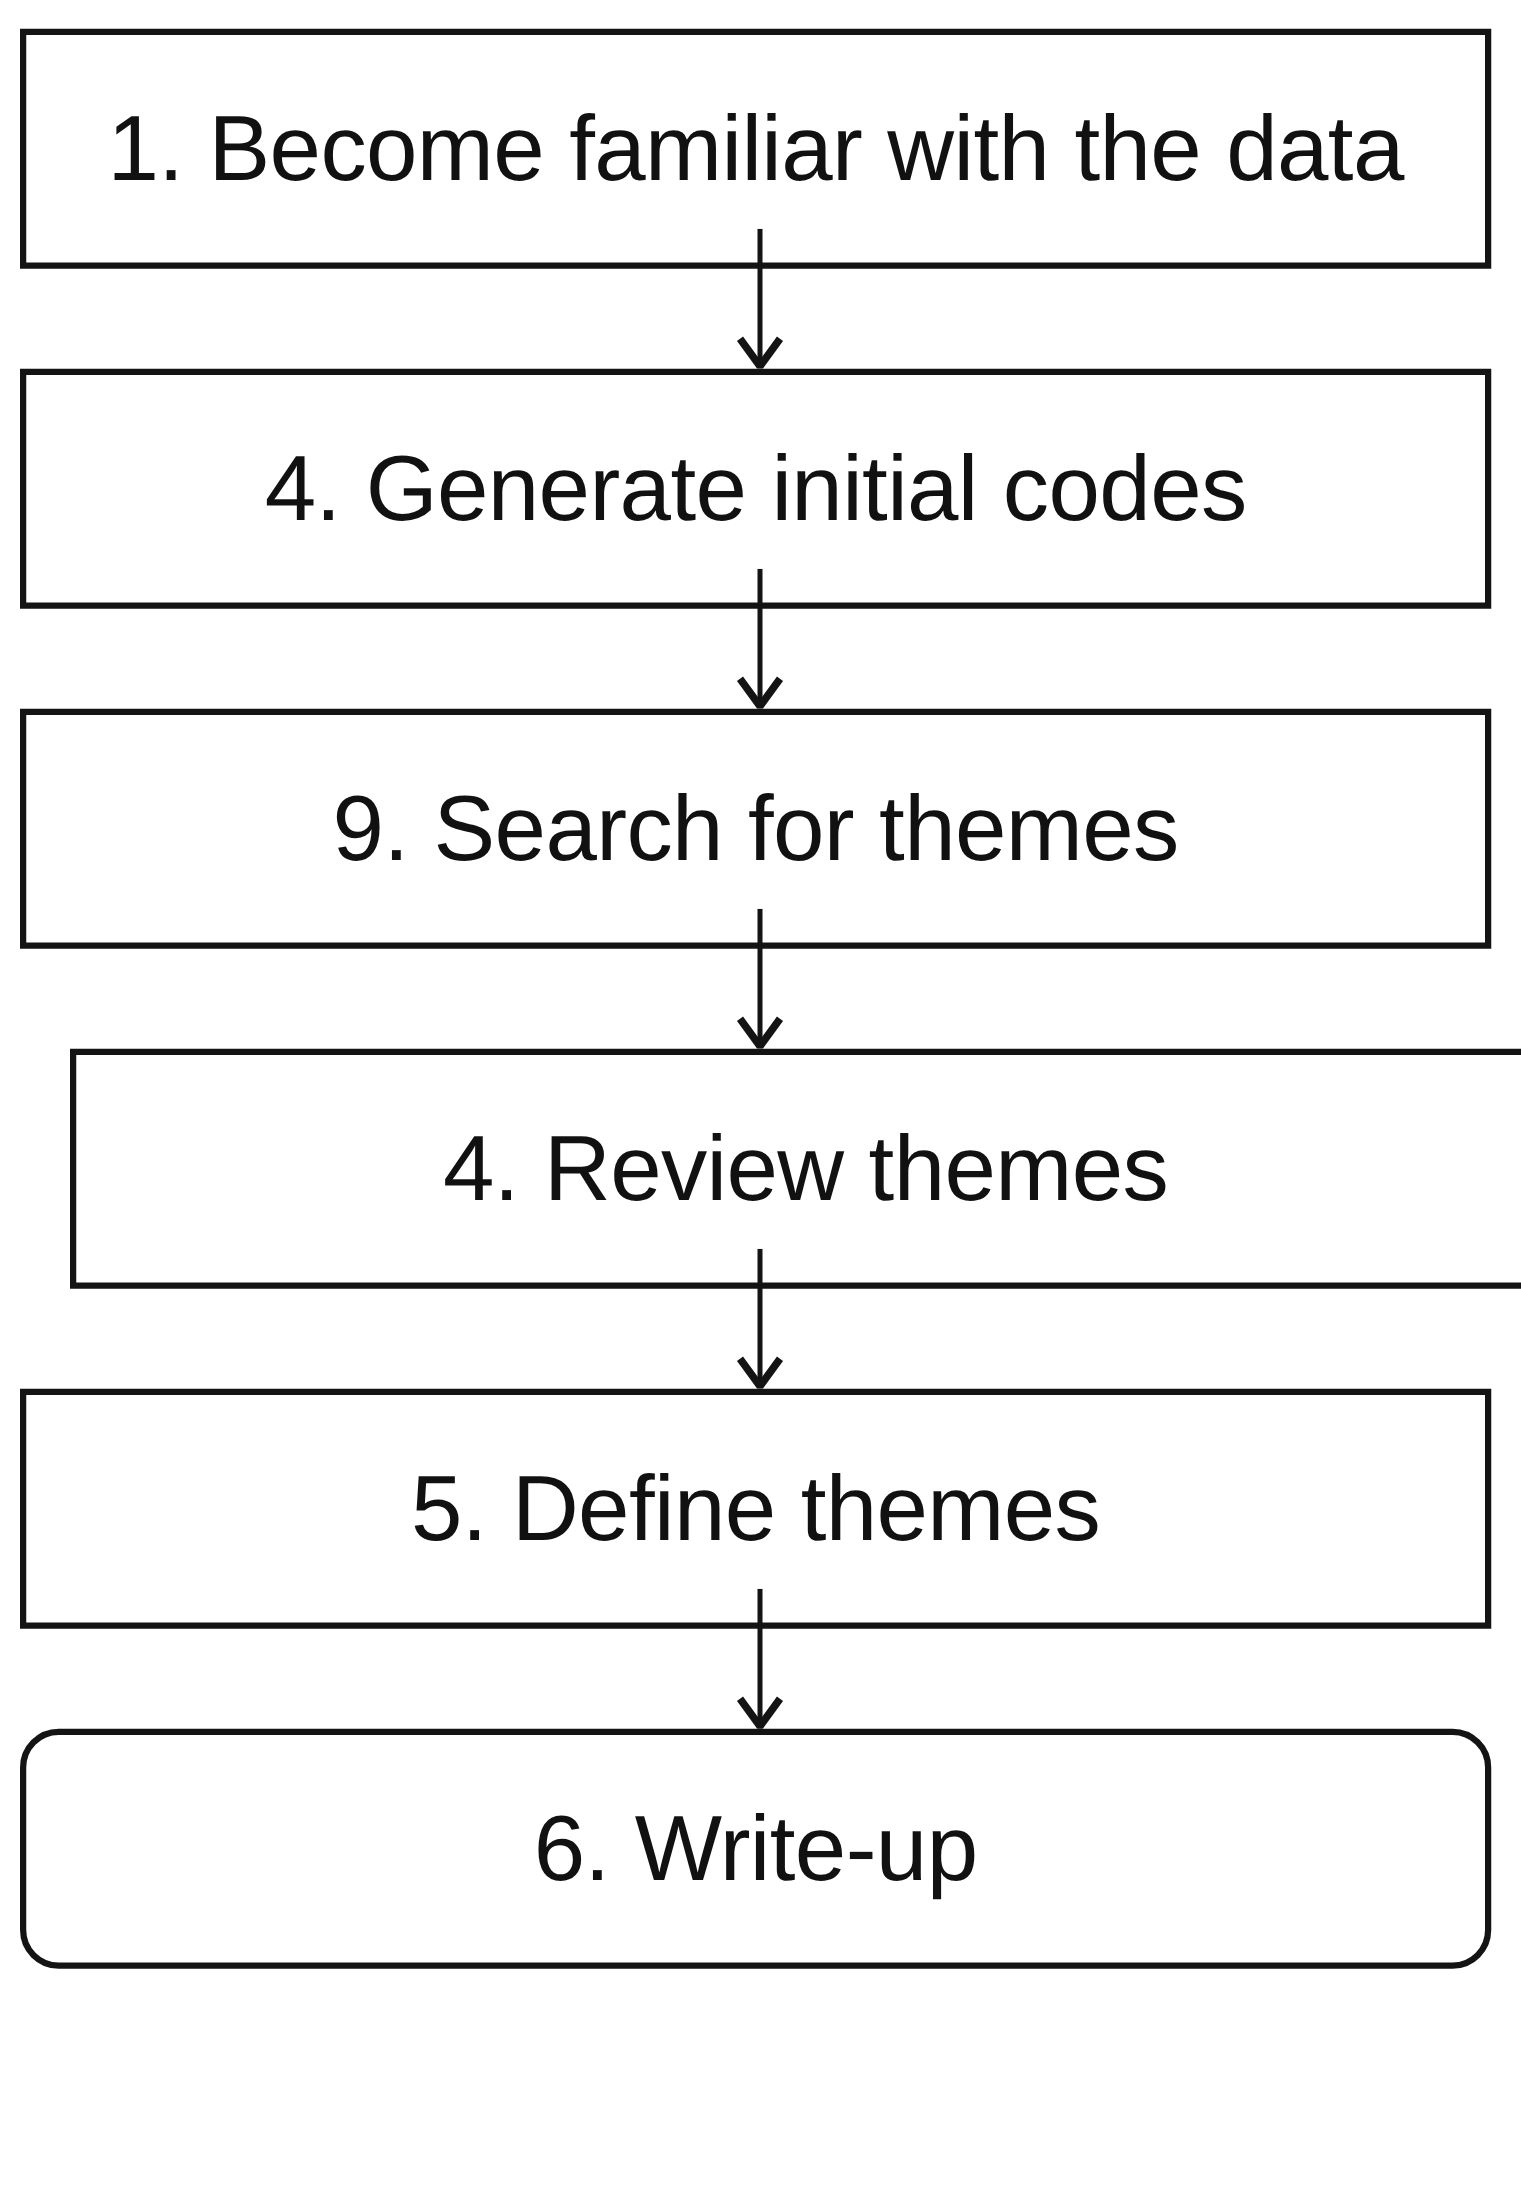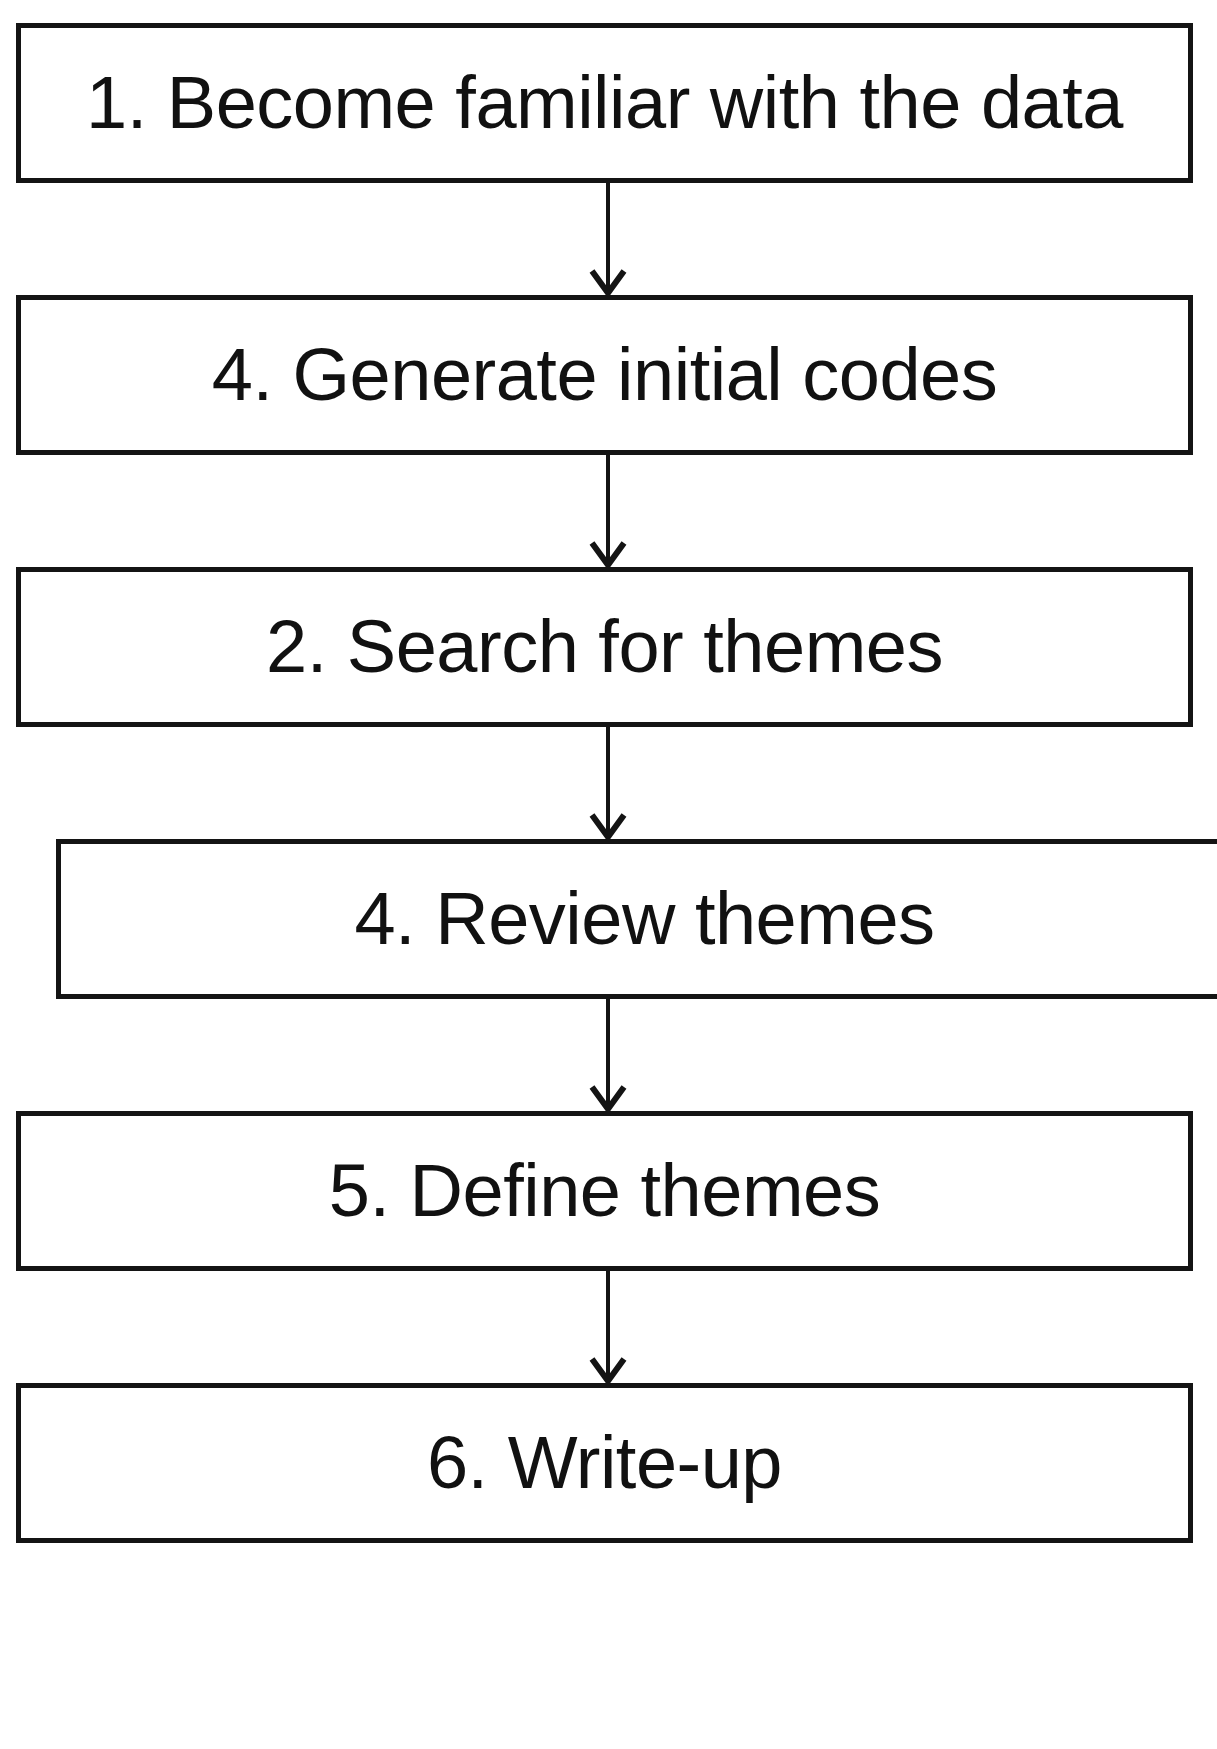--- a/index.html
+++ b/index.html
@@ -16,21 +16,21 @@
     position: relative;
     width: 1217px;
     height: 1749px;
     background: #ffffff;
     overflow: hidden;
   }
   .flow-step {
     position: absolute;
     left: 16px;
     width: 1177px;
-    height: 160px;
+    height: 192px;
     box-sizing: border-box;
     border: 5px solid #141414;
     background: #ffffff;
     display: flex;
     align-items: center;
     justify-content: center;
   }
   .flow-step-label {
     font-family: "Liberation Sans", sans-serif;
     font-size: 74px;
@@ -51,21 +51,21 @@
   .flow-arrow svg {
     display: block;
     width: 60px;
     height: 112px;
   }
   .step-1  { top: 23px;   }
   .step-2  { top: 295px;  }
   .step-3  { top: 567px;  }
   .step-4  { top: 839px; margin-left: 40px;  }
   .step-5  { top: 1111px; }
-  .step-6  { top: 1383px; }
+  .step-6  { top: 1383px; border-radius: 31px; }
 
   .arrow-1 { top: 183px;  }
   .arrow-2 { top: 455px;  }
   .arrow-3 { top: 727px;  }
   .arrow-4 { top: 999px;  }
   .arrow-5 { top: 1271px; }
 </style>
 </head>
 <body>
 
@@ -87,21 +87,21 @@
   </div>
 
   <div class="flow-arrow arrow-2">
     <svg viewBox="0 0 60 112" xmlns="http://www.w3.org/2000/svg">
       <line x1="30" y1="0" x2="30" y2="110" stroke="#141414" stroke-width="4"></line>
       <polyline points="14,88 30,110 46,88" fill="none" stroke="#141414" stroke-width="6" stroke-linecap="butt"></polyline>
     </svg>
   </div>
 
   <div class="flow-step step-3">
-    <span class="flow-step-label">2. Search for themes</span>
+    <span class="flow-step-label">9. Search for themes</span>
   </div>
 
   <div class="flow-arrow arrow-3">
     <svg viewBox="0 0 60 112" xmlns="http://www.w3.org/2000/svg">
       <line x1="30" y1="0" x2="30" y2="110" stroke="#141414" stroke-width="4"></line>
       <polyline points="14,88 30,110 46,88" fill="none" stroke="#141414" stroke-width="6" stroke-linecap="butt"></polyline>
     </svg>
   </div>
 
   <div class="flow-step step-4">

